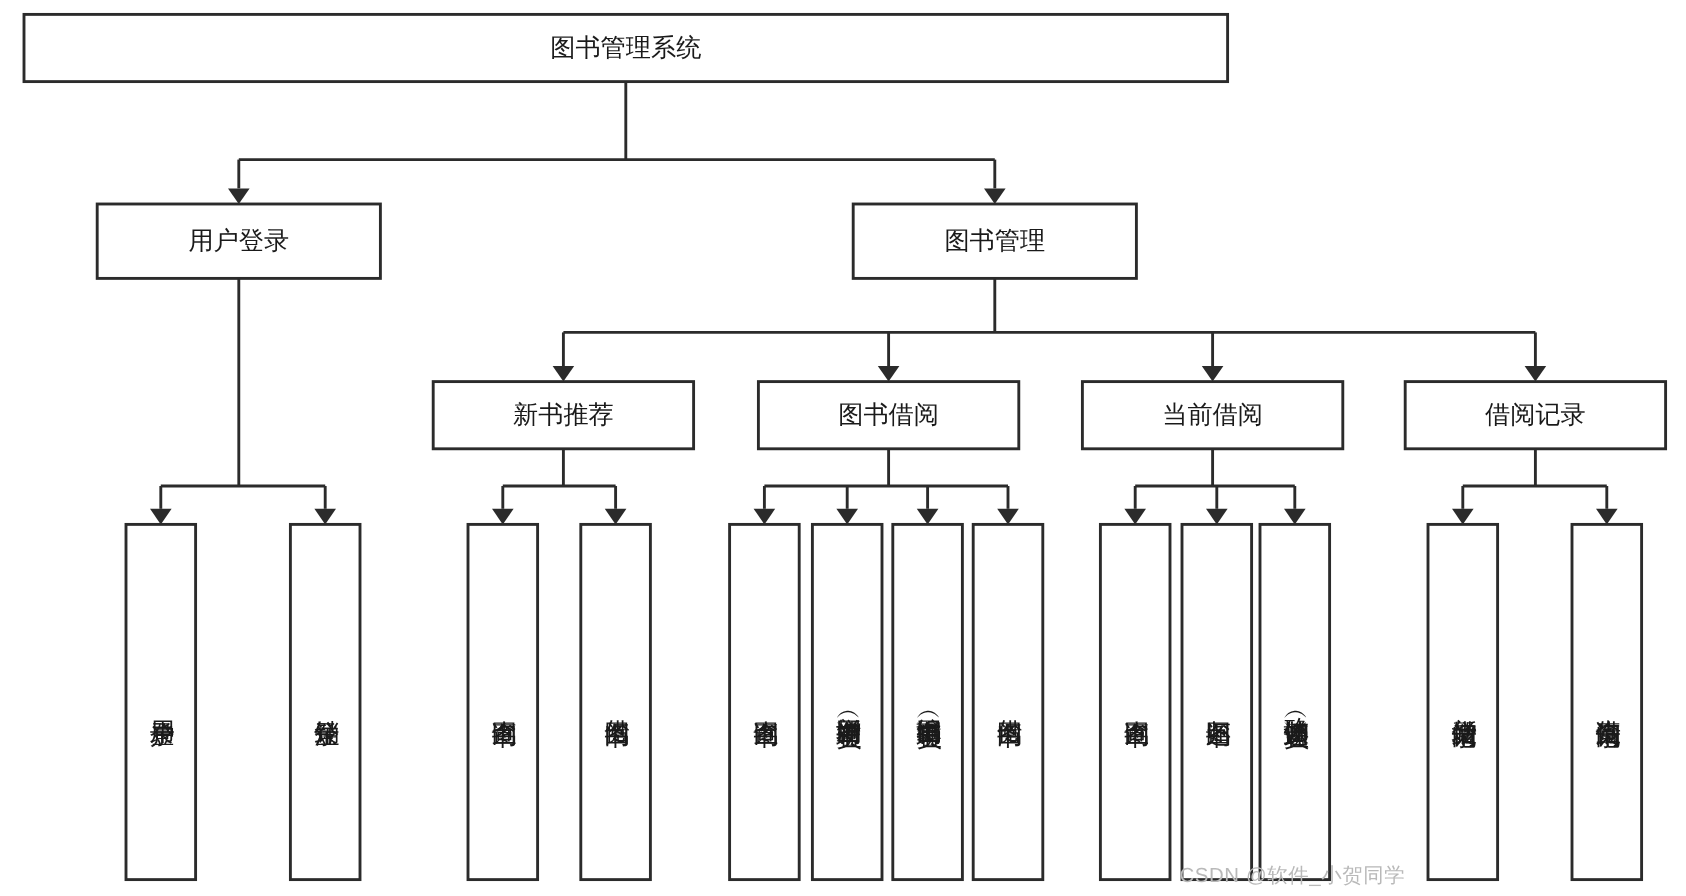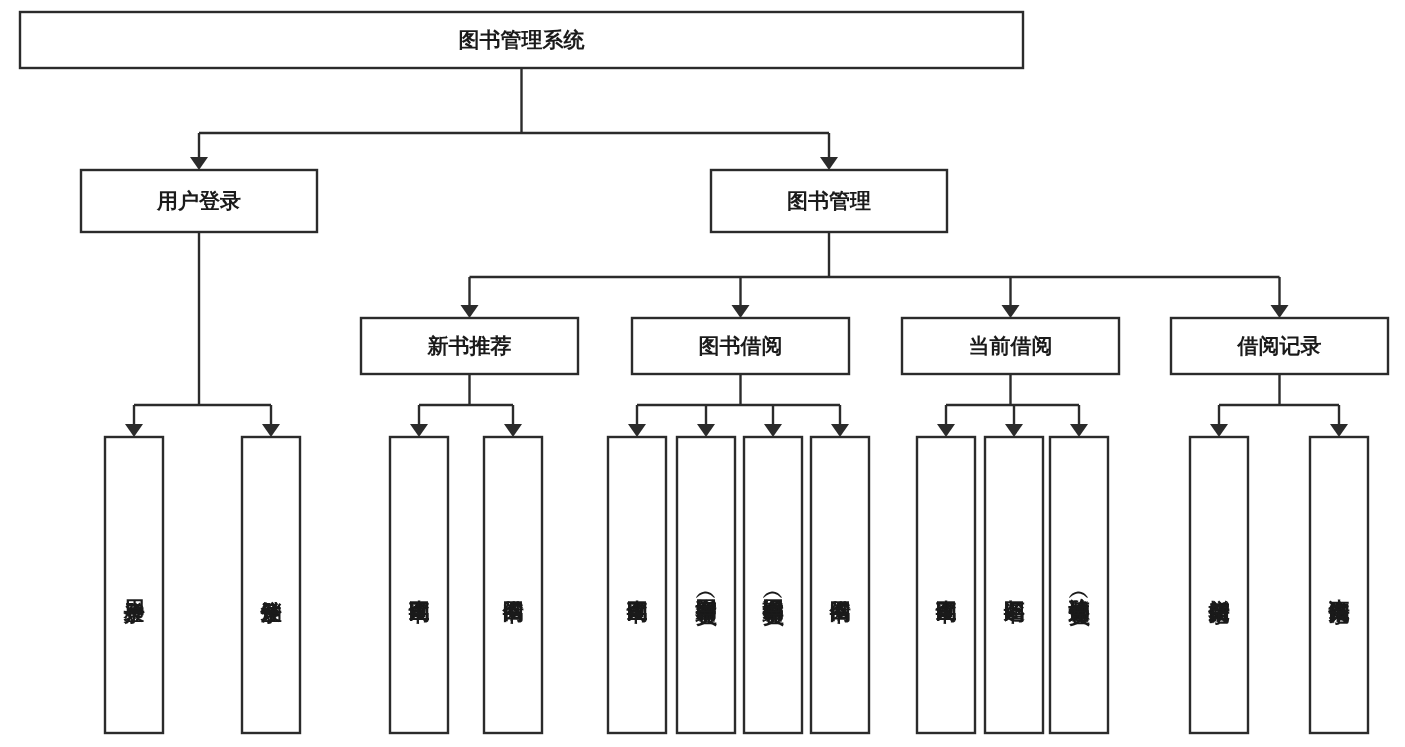--- a/index.html
+++ b/index.html
@@ -11,21 +11,20 @@
     width: 1405px;
     height: 747px;
     font-family: "Liberation Sans", "DejaVu Sans", sans-serif;
     overflow: hidden;
     position: relative;
   }
   #diagram-root {
     position: relative;
     width: 1183px;
     height: 747px;
-    font-weight: bold;
   }
   svg.flow {
     position: absolute;
     top: 0;
     left: 0;
     width: 1405px;
     height: 747px;
   }
   .node-box {
     fill: #ffffff;
@@ -254,13 +253,14 @@
       <div class="leaf-label-wrap" style="left: 1050px; top: 437px; width: 58px; height: 296px;">
         <span class="leaf-label">确认归还（管理员）</span>
       </div>
       <div class="leaf-label-wrap" style="left: 1190px; top: 437px; width: 58px; height: 296px;">
         <span class="leaf-label">新增借阅记录</span>
       </div>
       <div class="leaf-label-wrap" style="left: 1310px; top: 437px; width: 58px; height: 296px;">
         <span class="leaf-label">查询借阅记录</span>
       </div>
     </div>
+  <div class="watermark">CSDN @软件_小贺同学</div>
 </div>
 
 </body></html>

